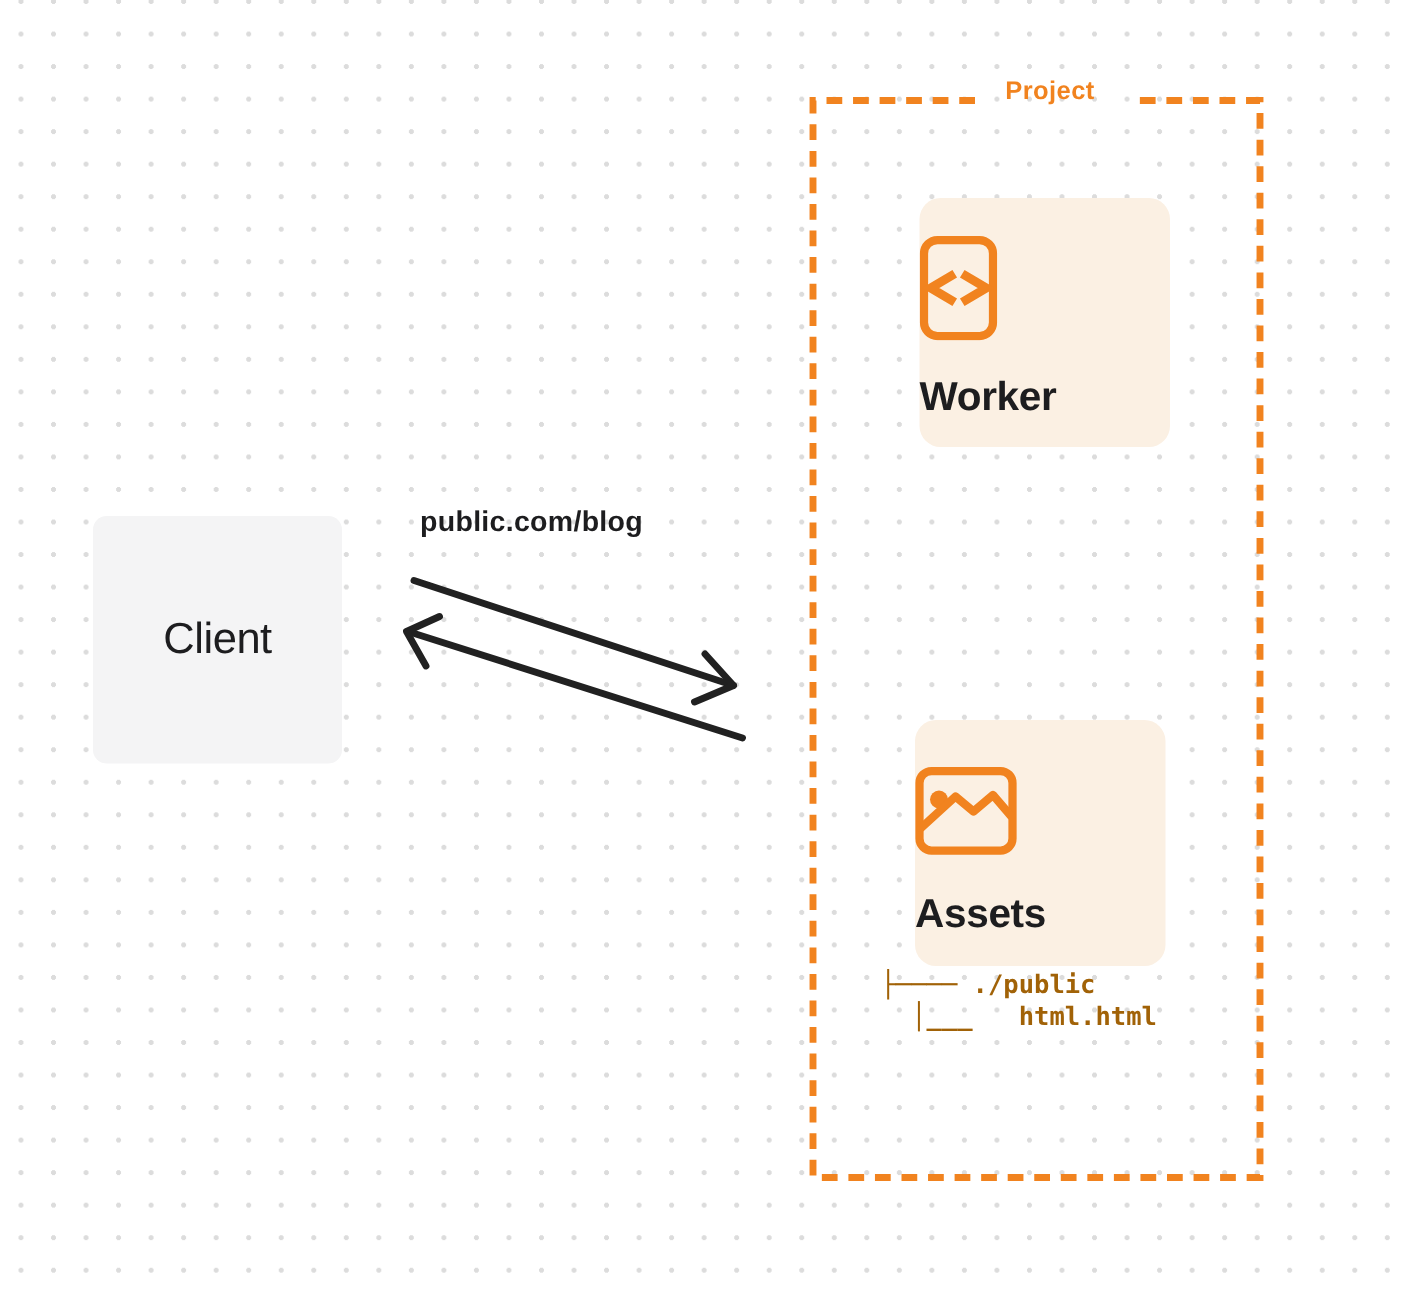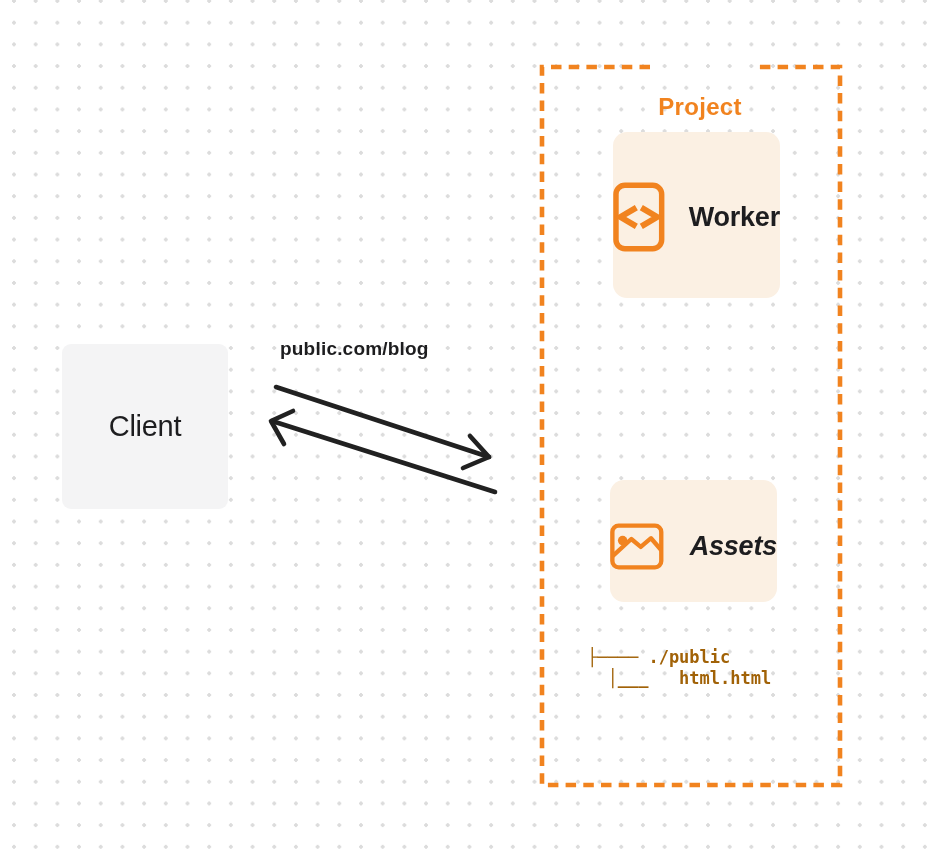--- a/index.html
+++ b/index.html
@@ -49,36 +49,35 @@
   .url-label {
     position: absolute; left: 280px; top: 338px;
     font-size: 19px; font-weight: bold;
     color: var(--text-dark, #1D1D1F);
     letter-spacing: 0.2px;
   }
 
   .project-label {
     position: absolute; left: 580px; top: 51px;
     width: 240px; text-align: center;
-    font-size: 24px; font-weight: bold;
+    font-size: 17px; font-weight: bold;
     color: var(--accent-orange, #F1831F);
     letter-spacing: 0.3px;
-    margin-top: 42px;
   }
 
   .card {
     position: absolute;
     width: 167px;
     background: var(--card-background, #FBF0E3);
     border-radius: 14px;
-    display: flex; flex-direction: row;
-    align-items: center; justify-content: center;
+    display: flex; flex-direction: column;
+    justify-content: center;
   }
   .worker-card { left: 613px; top: 132px; height: 166px; gap: 24px; padding-top: 4px; box-sizing: border-box; }
-  .assets-card { left: 610px; top: 480px; height: 122px; gap: 26px; padding-top: 10px; box-sizing: border-box; font-style: italic; }
+  .assets-card { left: 610px; top: 480px; height: 164px; gap: 26px; padding-top: 10px; box-sizing: border-box; }
   .card-label {
     font-size: 27px; font-weight: bold; line-height: 1;
     color: var(--text-dark, #1D1D1F);
     letter-spacing: -0.2px;
   }
   .card svg.icon { display: block; }
   .card svg.icon .stroke {
     fill: none;
     stroke: var(--accent-orange, #F1831F);
     stroke-width: 5.5;

